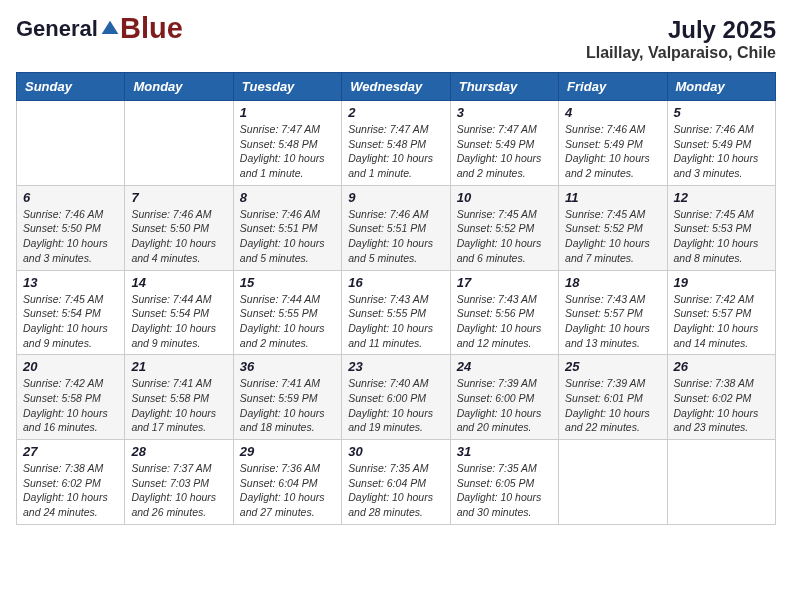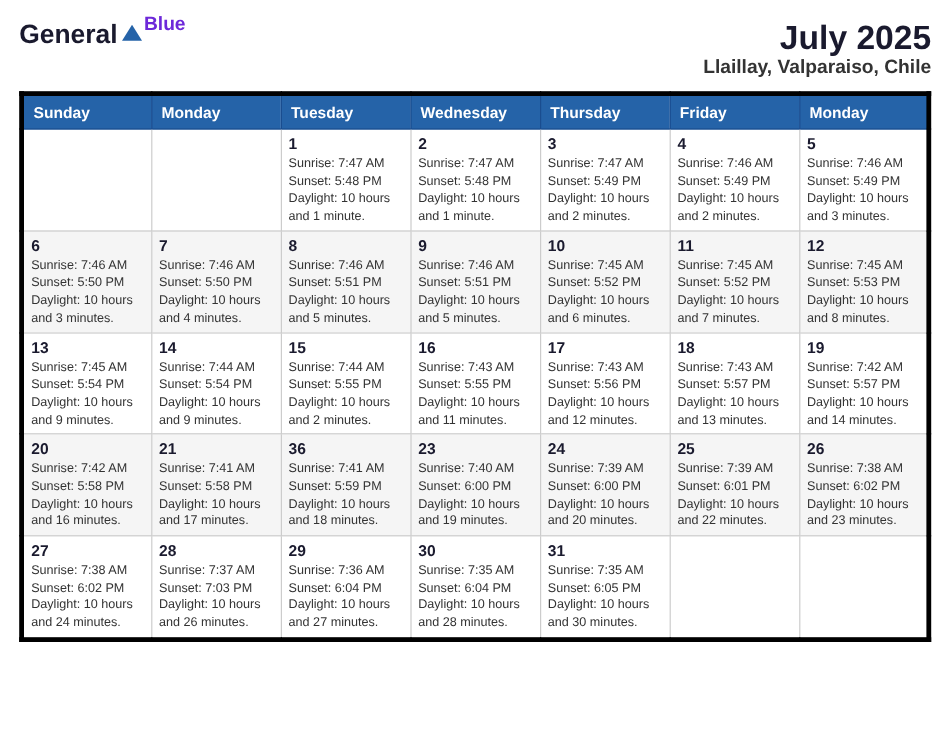--- a/index.html
+++ b/index.html
@@ -23,46 +23,47 @@
     .logo-text {
       display: flex;
       align-items: center;
     }
     .logo-general {
       font-size: 22px;
       font-weight: bold;
       color: #1a1a2e;
     }
     .logo-blue {
-      font-size: 16px;
-      font-weight: bold;
-      color: #6d28d9;
+      font-size: 29px;
+      font-weight: bold;
+      color: #7f1d1d;
     }
     .logo-icon {
       width: 20px;
       height: 20px;
       margin-left: 2px;
     }
     .title-section {
       text-align: right;
     }
     .month-year {
-      font-size: 28px;
+      font-size: 24px;
       font-weight: bold;
       color: #1a1a2e;
     }
     .location {
       font-size: 16px;
       color: #333;
       font-weight: bold;
     }
     .calendar {
       width: 100%;
       border-collapse: collapse;
-      border: 4px solid #000000;
+      border: 1px solid #000000;
+      font-style: italic;
     }
     .calendar th {
       background-color: #2563a8;
       color: white;
       text-align: left;
       padding: 6px 8px;
       font-size: 13px;
       font-weight: bold;
       border: 1px solid #1a4d8f;
     }

